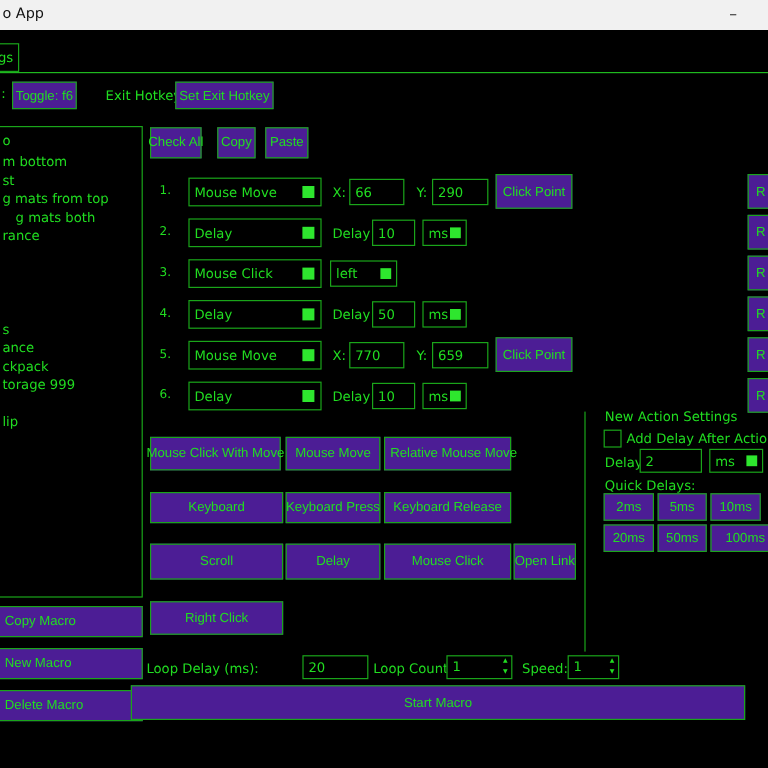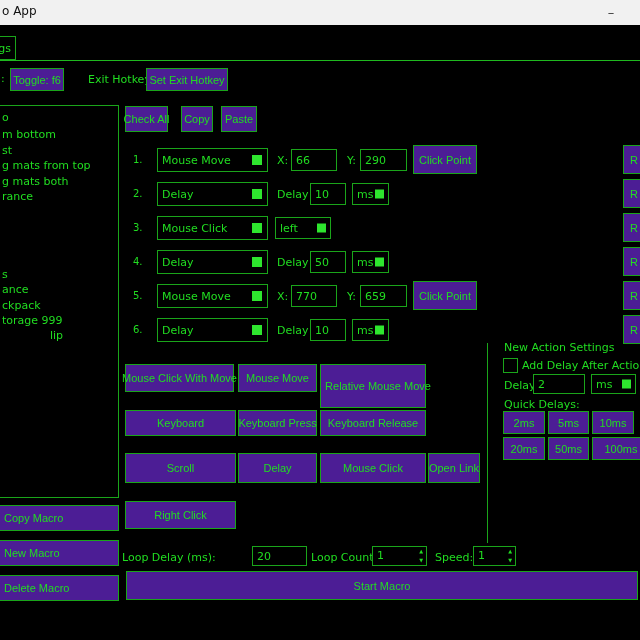--- a/index.html
+++ b/index.html
@@ -64,27 +64,27 @@
   <span class="lbl" style="left:1px;top:72px;">:</span>
   <button class="btn" style="left:10px;top:68px;width:54px;height:23px;">Toggle: f6</button>
   <span class="lbl" style="left:88px;top:73px;">Exit Hotkey:</span>
   <button class="btn" style="left:146px;top:68px;width:82px;height:23px;">Set Exit Hotkey</button>
 
   <div class="listbox">
     <span class="li" style="top:5px;">o</span>
     <span class="li" style="top:22px;">m bottom</span>
     <span class="li" style="top:38px;">st</span>
     <span class="li" style="top:53px;">g mats from top</span>
-    <span class="li" style="top:69px;">g mats both</span>
+    <span class="li" style="top:69px;margin-left:11px;">g mats both</span>
     <span class="li" style="top:84px;">rance</span>
     <span class="li" style="top:162px;">s</span>
     <span class="li" style="top:177px;text-align:center;">ance</span>
     <span class="li" style="top:193px;">ckpack</span>
     <span class="li" style="top:208px;">torage 999</span>
-    <span class="li" style="top:223px;margin-left:48px;">lip</span>
+    <span class="li" style="top:239px;">lip</span>
   </div>
 
   <button class="btn leftalign" style="left:-12px;top:505px;width:131px;height:26px;padding-left:15px;">Copy Macro</button>
   <button class="btn leftalign" style="left:-12px;top:540px;width:131px;height:26px;padding-left:15px;">New Macro</button>
   <button class="btn leftalign" style="left:-12px;top:575px;width:131px;height:26px;padding-left:15px;">Delete Macro</button>
 
   <button class="btn" style="left:125px;top:106px;width:43px;height:26px;">Check All</button>
   <button class="btn" style="left:181px;top:106px;width:32px;height:26px;">Copy</button>
   <button class="btn" style="left:221px;top:106px;width:36px;height:26px;text-align:center;">Paste</button>
 
@@ -169,21 +169,21 @@
     <input class="tin" style="left: 310px; top: 1px; width: 36px; height: 22px;" value="10">
     <div class="dd" style="left:352px;top:1px;width:37px;height:22px;">
       <span>ms</span>
       <span class="sq small"></span>
     </div>
     <button class="btn leftalign" style="left:623px;top:-3px;width:60px;height:29px;padding-left:6px;">R</button>
   </div>
 
   <button class="btn" style="left:125px;top:364px;width:109px;height:28px;">Mouse Click With Move</button>
   <button class="btn" style="left:238px;top:364px;width:79px;height:28px;">Mouse Move</button>
-  <button class="btn" style="left:320px;top:364px;width:106px;height:44px;padding-left:16px;">Relative Mouse Move</button>
+  <button class="btn" style="left:320px;top:364px;width:106px;height:28px;padding-left:16px;">Relative Mouse Move</button>
   <button class="btn" style="left:238px;top:410px;width:79px;height:26px;">Keyboard Press</button>
   <button class="btn" style="left:125px;top:410px;width:111px;height:26px;">Keyboard</button>
   <button class="btn" style="left:320px;top:410px;width:106px;height:26px;">Keyboard Release</button>
   <button class="btn" style="left:125px;top:453px;width:111px;height:30px;">Scroll</button>
   <button class="btn" style="left:238px;top:453px;width:79px;height:30px;">Delay</button>
   <button class="btn" style="left:320px;top:453px;width:106px;height:30px;">Mouse Click</button>
   <button class="btn" style="left:428px;top:453px;width:52px;height:30px;">Open Link</button>
   <button class="btn" style="left:125px;top:501px;width:111px;height:28px;">Right Click</button>
 
   <div class="vdivider"></div>
@@ -215,16 +215,16 @@
     </span>
   </div>
   <span class="lbl" style="left:435px;top:551px;">Speed:</span>
   <div class="spinner" style="left:473px;top:546px;width:43px;height:20px;">
     <span class="spinval">1</span>
     <span class="sparrows">
       <span>▲</span>
       <span>▼</span>
     </span>
   </div>
-  <button class="btn" style="left:126px;top:571px;width:512px;height:29px;">Start Macro</button>
+  <button class="btn" style="left:109px;top:571px;width:512px;height:29px;">Start Macro</button>
 
 
 </div>
 
 </body></html>

